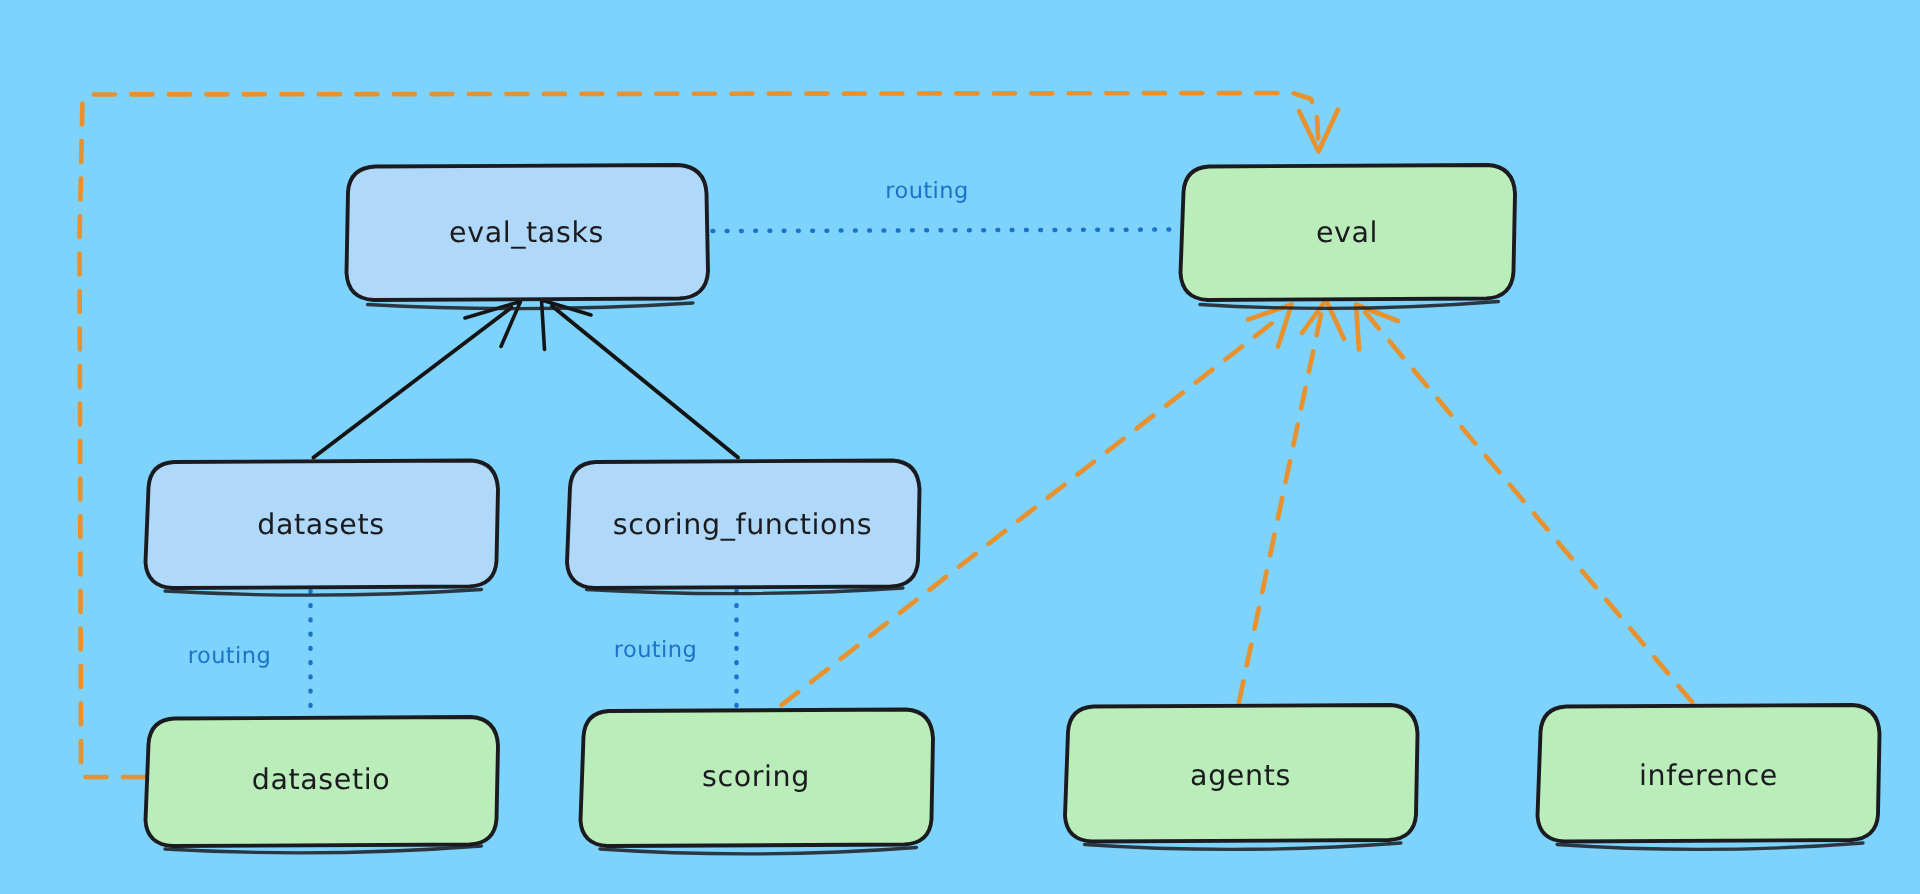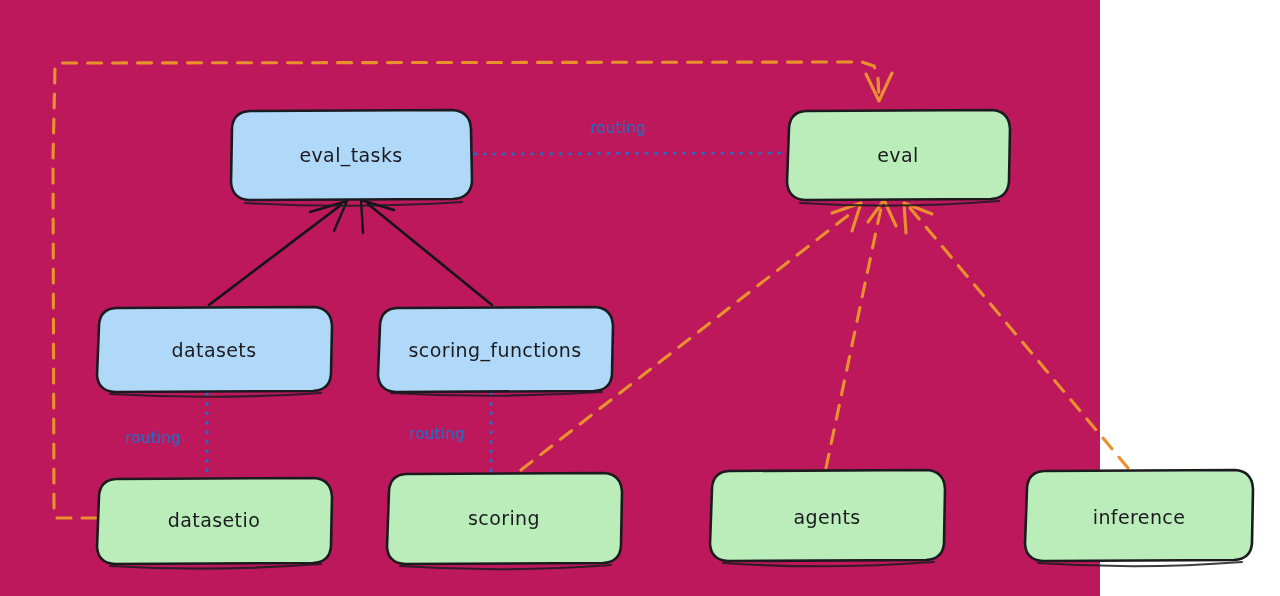--- a/index.html
+++ b/index.html
@@ -8,23 +8,23 @@
     background: #ffffff;
   }
   body {
     width: 1280px;
     height: 596px;
     overflow: hidden;
     font-family: "DejaVu Sans", sans-serif;
   }
   #diagram-root {
     position: relative;
-    width: 1100px;
+    width: 1280px;
     height: 596px;
-    background: #be185d;
+    background: #7dd3fc;
   }
   svg#diagram-svg {
     position: absolute;
     top: 0;
     left: 0;
     width: 1280px;
     height: 596px;
     display: block;
   }
   .node-label {

